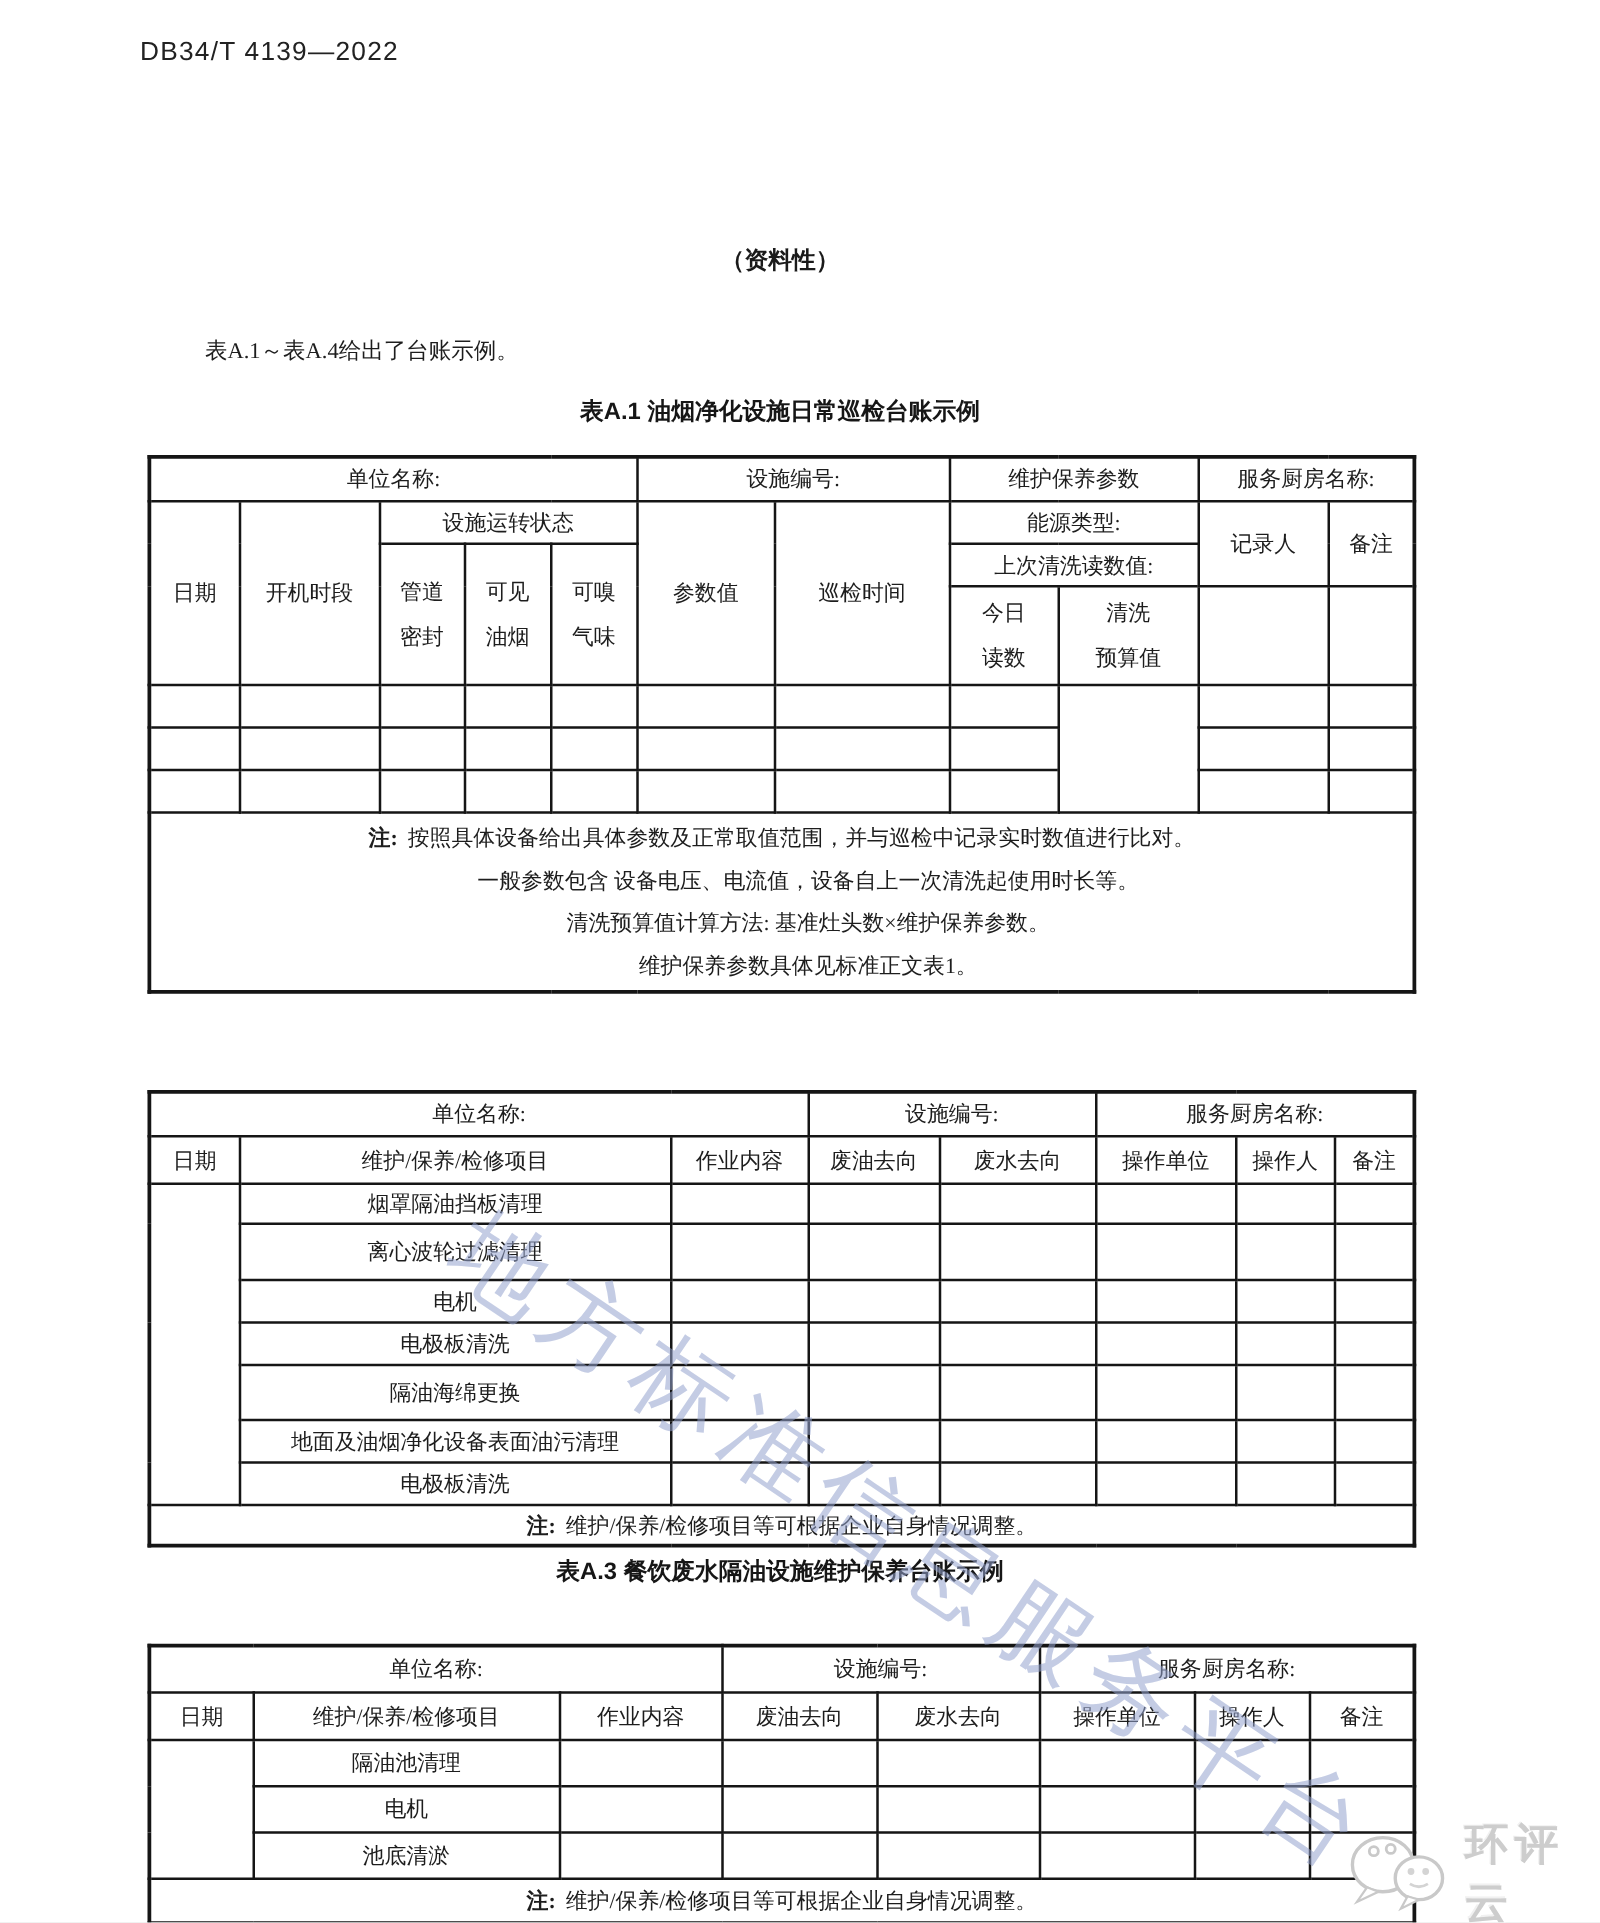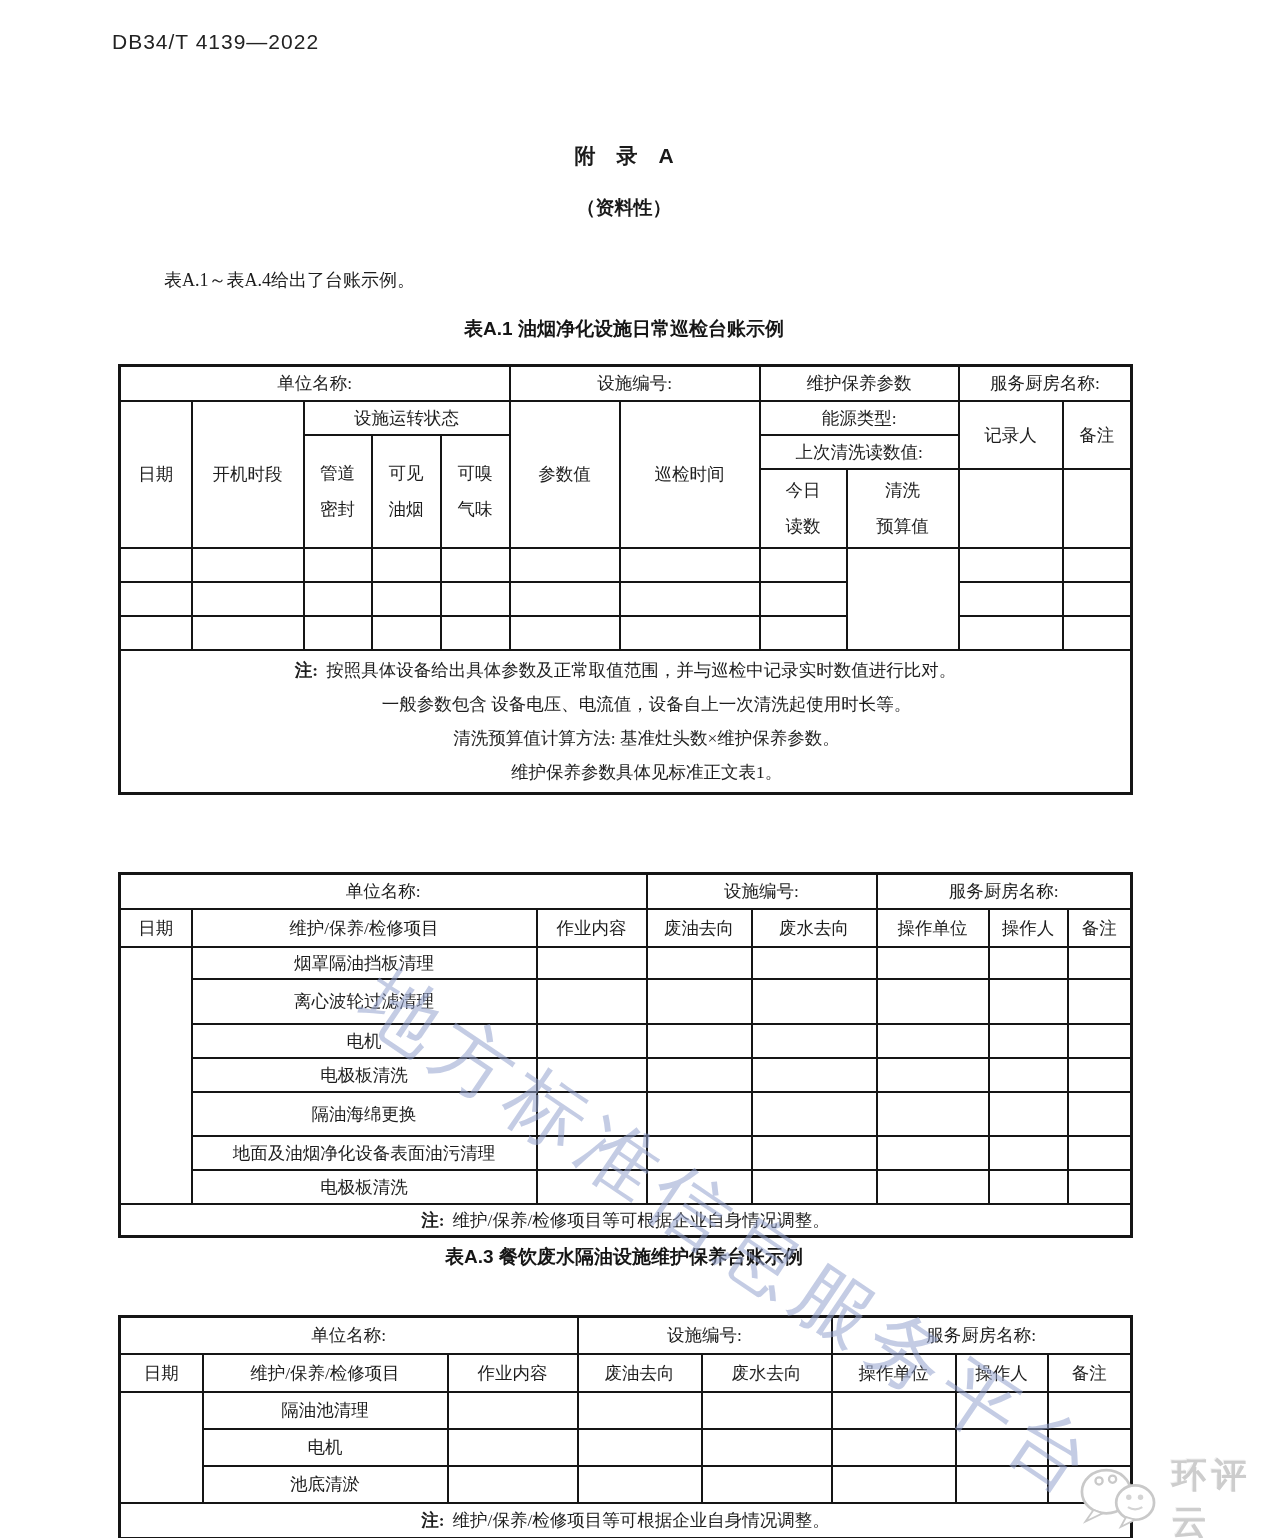--- a/index.html
+++ b/index.html
@@ -64,21 +64,20 @@
     color:#cdcdcd; text-shadow:2px 2px 0 #ffffff, -1px -1px 0 #f1f1f1;
   }
 </style>
 </head>
 <body>
 
 <div class="page">
 
   <div class="doc-number">DB34/T 4139—2022</div>
 
-  <div class="center-block app-title t1">附　录　A</div>
   <div class="center-block app-title t2">（资料性）</div>
 
   <div class="intro">表A.1～表A.4给出了台账示例。</div>
 
   <div class="caption cap-a1">表A.1 油烟净化设施日常巡检台账示例</div>
 
   <table class="ledger tbl-a1">
     <colgroup>
       <col style="width:72px">
         <col style="width:112px">

